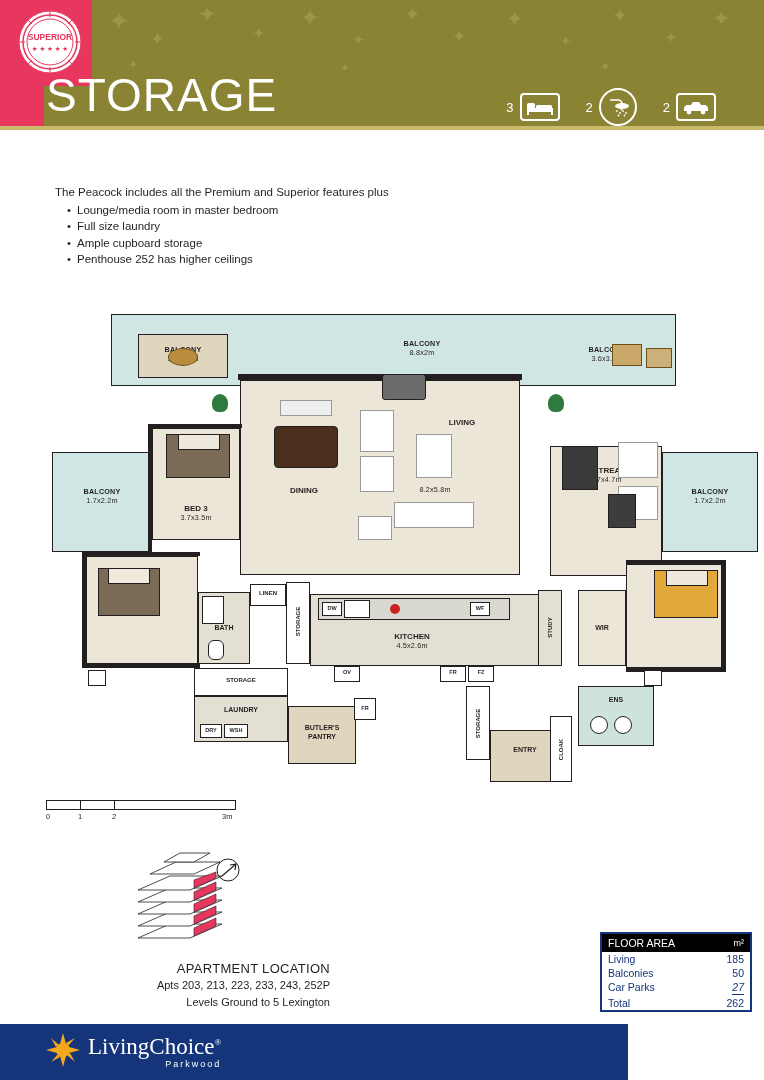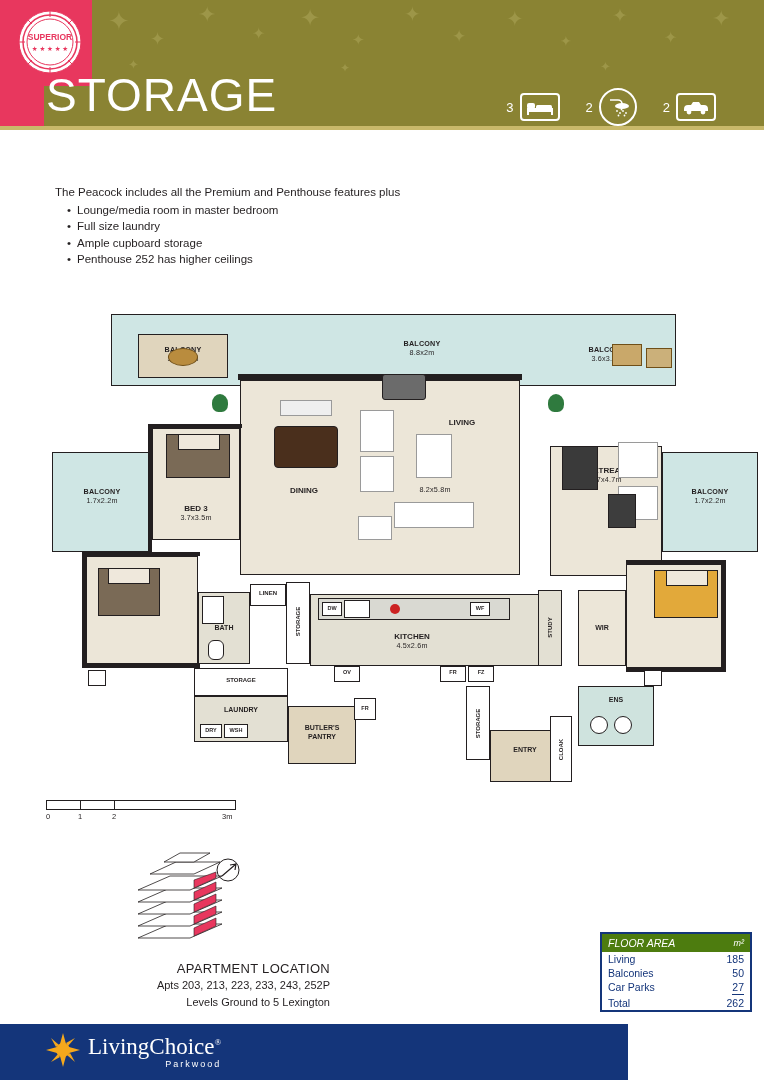--- a/index.html
+++ b/index.html
@@ -92,29 +92,29 @@
   .locblock .bldg { position:relative; width:130px; height:105px; margin:0 auto 8px; }
   .locblock h3 { margin:0; font-size:13px; font-weight:400; color:#231f20; letter-spacing:.3px;}
   .locblock p { margin:2px 0 0; font-size:11px; color:#231f20; line-height:15px;}
 
   
   .area {
     position:absolute; right:12px; bottom:68px; width:152px;
     border:2px solid #14357a; background:#ffffff;
   }
   .area .hdr {
-    background:#4d7c0f; color:#ffffff; font-size:10.5px; padding:3px 6px;
-    display:flex; justify-content:space-between; align-items:center;font-style:italic;
+    background:#000000; color:#ffffff; font-size:10.5px; padding:3px 6px;
+    display:flex; justify-content:space-between; align-items:center;
   }
   .area .hdr .m2 { font-size:9px; }
   .area .row {
     display:flex; justify-content:space-between; font-size:10.5px; color:#14357a;
     padding:1px 6px;
   }
-  .area .row.ul-row .val { border-bottom:1px solid #14357a; padding-bottom:1px; }
+  .area .row.ul-row .val { border-bottom:1px solid #14357a; padding-bottom:1px;font-style:italic; }
 
   
   .footer {
     position:absolute; left:0; bottom:0; width:628px; height:56px; background:#14357a;
   }
   .footer .inner { position:absolute; left:46px; top:9px; display:flex; align-items:center; gap:8px;}
   .logo-text { color:#ffffff; font-size:23px; letter-spacing:0px; line-height:1; font-family:"Liberation Serif", serif; }
   .logo-sub { color:#ffffff; font-size:9px; letter-spacing:2px; text-align:right; display:block; margin-top:1px;}
   .reg { font-size:9px; vertical-align:super; }
 </style>
@@ -207,21 +207,21 @@
           <circle cx="22" cy="13" r="2.4" fill="#ffffff"></circle>
         </svg>
       </span>
     </div>
   </div>
 
   <div class="header-bottom-rule"></div>
 </div>
 
 <div class="features">
-  <div class="intro">The Peacock includes all the Premium and Penthouse features plus</div>
+  <div class="intro">The Peacock includes all the Premium and Superior features plus</div>
   <ul>
     <li>Lounge/media room in master bedroom</li>
     <li>Full size laundry</li>
     <li>Ample cupboard storage</li>
     <li>Penthouse 252 has higher ceilings</li>
   </ul>
 </div>
 
 <div class="plan">
 

